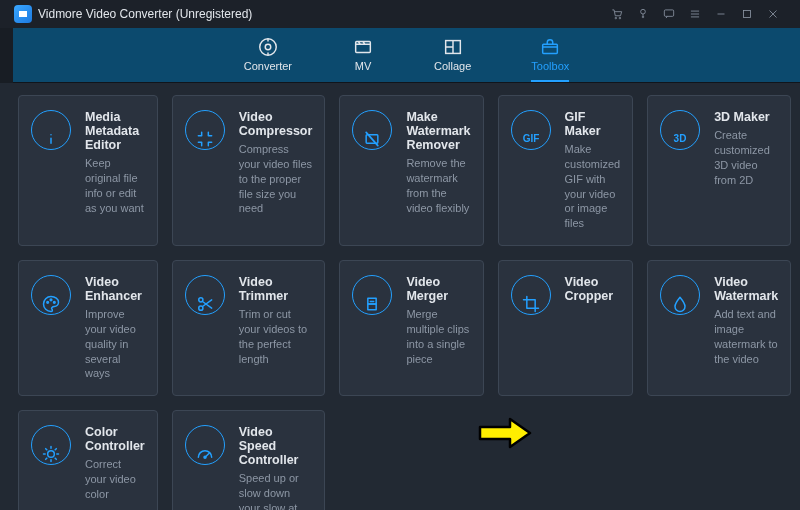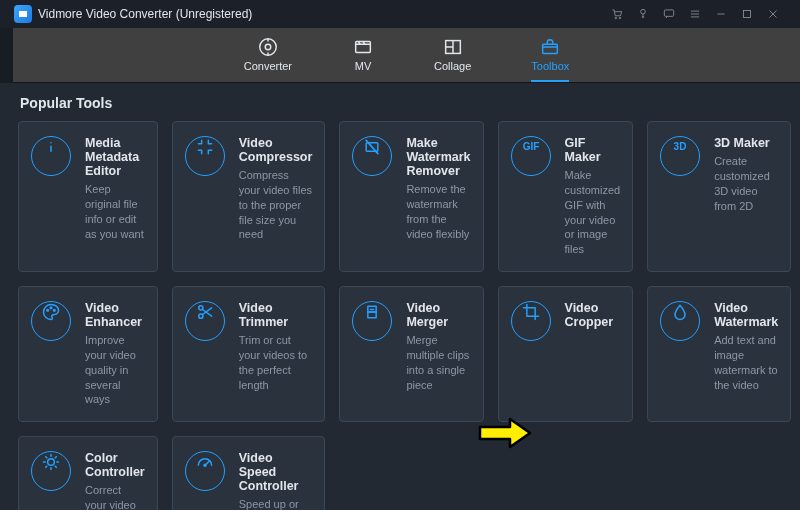--- a/index.html
+++ b/index.html
@@ -39,21 +39,21 @@
   .title{font-size:12px;color:var(--text);flex:0 0 auto}
   .title-spacer{flex:1}
   .win-btn{
     width:26px;height:20px;display:flex;align-items:center;justify-content:center;
     color:var(--muted);cursor:pointer;
   }
   .win-btn svg{width:14px;height:14px;stroke:currentColor;fill:none;stroke-width:1.4}
   .tabs{
     display:flex;justify-content:center;gap:60px;
     padding:8px 0 0 0;
-    background:#404040;
+    background:#0c4a6e;
     border-bottom:1px solid #11151b;
     margin-left:13px;
   }
   .tab{
     text-align:center;
     cursor:pointer;
     padding-bottom:8px;
     border-bottom:2px solid transparent;
   }
   .tab.active{border-bottom-color:var(--accent)}
@@ -76,21 +76,21 @@
     border-radius:4px;
     display:flex;gap:14px;
     padding:14px 12px;
     min-height:82px;
     cursor:pointer;
   }
   .tool-icon{
     width:40px;height:40px;flex:0 0 40px;
     border:1.8px solid var(--accent);
     border-radius:50%;
-    display:flex;align-items:flex-start;justify-content:center;
+    display:flex;align-items:flex-end;justify-content:center;
   }
   .tool-icon svg{width:20px;height:20px;stroke:var(--accent);fill:none;stroke-width:1.8;stroke-linecap:round;stroke-linejoin:round}
   .tool-body{flex:1;min-width:0}
   .tool-title{font-size:12.5px;font-weight:600;color:var(--text);margin-bottom:4px}
   .tool-desc{font-size:11px;color:var(--muted);line-height:1.35}
   .gif-text{font-family:Arial;font-weight:bold;font-size:12px;fill:var(--accent);stroke:none}
   
   .arrow{
     position:absolute;
     pointer-events:none;
@@ -182,21 +182,20 @@
       <svg viewBox="0 0 24 24">
           <rect x="4" y="9" width="16" height="10" rx="1"></rect>
           <path d="M4 12h16M9 9V7a3 3 0 0 1 6 0v2"></path>
         </svg>
     </div>
     <div class="tab-label">Toolbox</div>
   </div>
 </div>
 
 <div class="content" style="position:relative">
-  <h3 class="section-title">Popular Tools</h3>
   <div class="grid">
 
     <div class="tool">
       <div class="tool-icon">
         <svg viewBox="0 0 24 24">
             <path d="M12 11v6M12 7h.01"></path>
           </svg>
       </div>
       <div class="tool-body">
         <div class="tool-title">Media Metadata Editor</div>

